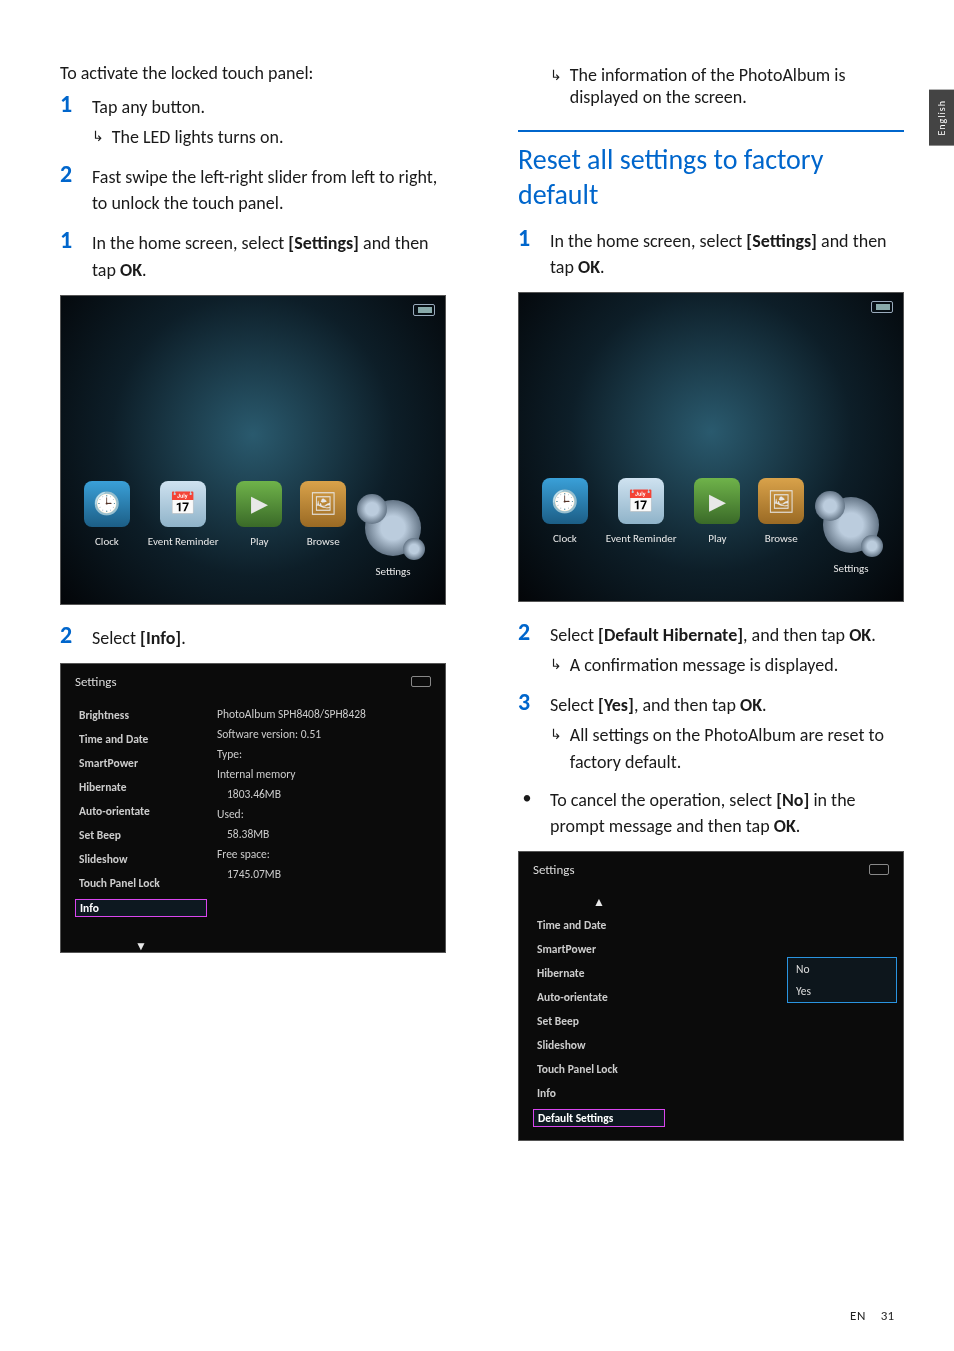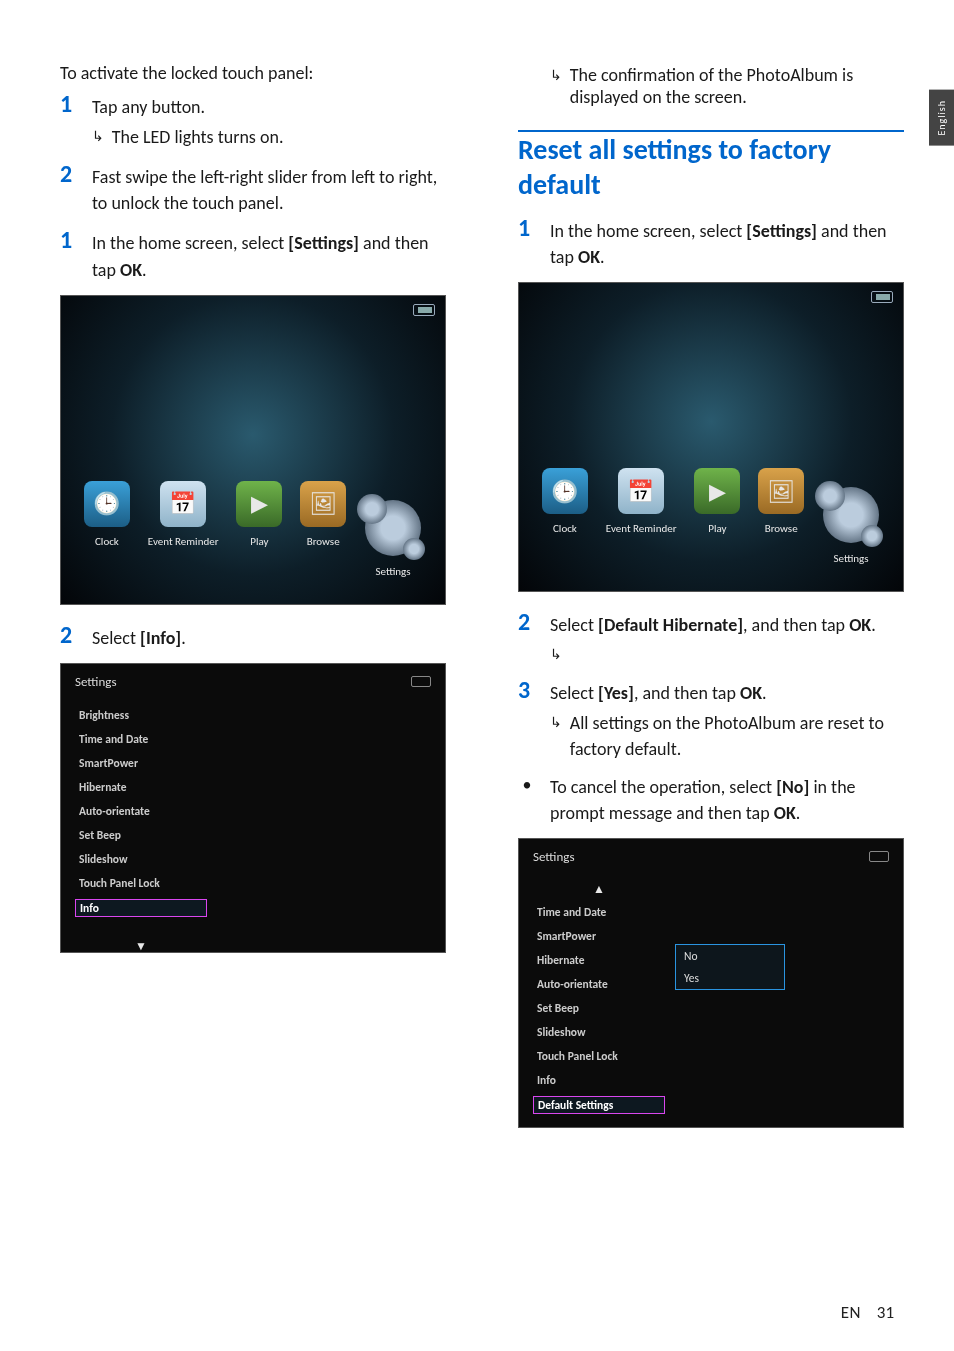--- a/index.html
+++ b/index.html
@@ -33,24 +33,25 @@
   .ol { list-style: none; margin-top: 4px; }
   .ol > li { display: flex; gap: 14px; margin-bottom: 12px; align-items: flex-start; }
   .ol .num { color: #0066cc; font-size: 24px; font-weight: 600; line-height: 1; min-width: 18px; }
   .ol .body { flex: 1; line-height: 1.45; padding-top: 2px; }
   .sub { display: flex; gap: 8px; margin-top: 4px; }
   .sub .arrow { font-size: 14px; margin-top: 3px; }
   .bullet-row { display: flex; gap: 14px; margin-bottom: 12px; }
   .bullet-row .dot { min-width: 18px; text-align: center; font-size: 18px; line-height: 1.3; }
   h2.section {
     color: #0066cc;
-    font-weight: 700;
+    font-weight: 400;
     font-size: 28px;
     line-height: 1.25;
     border-top: 2px solid #0066cc;
+    padding-top: 10px;
     margin-top: 22px;
     margin-bottom: 14px;
   }
   .strong { font-weight: 600; }
   
   .shot {
     margin: 12px 0 18px 0;
     background: radial-gradient(circle at 50% 45%, #2a5a6e 0%, #0d1e28 55%, #030508 100%);
     border: 1px solid #555;
     color: #e8e8e8;
@@ -120,21 +121,21 @@
     display:flex; flex-direction:column; gap:6px;
   }
   .detail .indent { padding-left: 10px; }
   .opt-box {
     width: 110px; border:1px solid #2a94e0; background:rgba(42,148,224,0.08);
   }
   .opt-box .opt { padding: 4px 8px; font-size:11.5px; color:#ddd; }
 
   .footer {
     position:absolute; bottom: 28px; right: 60px;
-    font-size: 17px; color:#222;
+    font-size: 13px; color:#222;
   }
   .footer .en { margin-right: 12px; letter-spacing: 0.5px; }
 </style>
 </head>
 <body>
 
 <div class="side-tab">English</div>
 
 <div class="page">
 
@@ -217,28 +218,39 @@
           <div class="mi">Time and Date</div>
           <div class="mi">SmartPower</div>
           <div class="mi">Hibernate</div>
           <div class="mi">Auto-orientate</div>
           <div class="mi">Set Beep</div>
           <div class="mi">Slideshow</div>
           <div class="mi">Touch Panel Lock</div>
           <div class="mi sel">Info</div>
           <div class="scroll-arrow" style="position:absolute; bottom:-2px; left:60px;">▼</div>
         </div>
+        <div class="detail">
+          <div>PhotoAlbum SPH8408/SPH8428</div>
+          <div>Software version: 0.51</div>
+          <div>Type:</div>
+          <div>Internal memory</div>
+          <div class="indent">1803.46MB</div>
+          <div>Used:</div>
+          <div class="indent">58.38MB</div>
+          <div>Free space:</div>
+          <div class="indent">1745.07MB</div>
+        </div>
       </div>
     </div>
   </div>
 
   <div class="col">
     <div class="sub" style="margin-left:32px; margin-bottom:14px;">
       <span class="arrow">↳</span>
-      <span>The confirmation of the PhotoAlbum is displayed on the screen.</span>
+      <span>The information of the PhotoAlbum is displayed on the screen.</span>
     </div>
 
     <h2 class="section">Reset all settings to factory default</h2>
 
     <ol class="ol">
       <li>
         <span class="num">1</span>
         <div class="body">
           <span>In the home screen, select </span><span class="strong">[Settings]</span><span> and then tap </span><span class="strong">OK</span><span>.</span>
         </div>
@@ -273,20 +285,21 @@
       </div>
     </div>
 
     <ol class="ol">
       <li>
         <span class="num">2</span>
         <div class="body">
           <span>Select </span><span class="strong">[Default Hibernate]</span><span>, and then tap </span><span class="strong">OK</span><span>.</span>
           <div class="sub">
             <span class="arrow">↳</span>
+            <span>A confirmation message is displayed.</span>
           </div>
         </div>
       </li>
       <li>
         <span class="num">3</span>
         <div class="body">
           <span>Select </span><span class="strong">[Yes]</span><span>, and then tap </span><span class="strong">OK</span><span>.</span>
           <div class="sub">
             <span class="arrow">↳</span>
             <span>All settings on the PhotoAlbum are reset to factory default.</span>
@@ -312,21 +325,21 @@
           <div class="mi">Time and Date</div>
           <div class="mi">SmartPower</div>
           <div class="mi">Hibernate</div>
           <div class="mi">Auto-orientate</div>
           <div class="mi">Set Beep</div>
           <div class="mi">Slideshow</div>
           <div class="mi">Touch Panel Lock</div>
           <div class="mi">Info</div>
           <div class="mi sel">Default Settings</div>
         </div>
-        <div class="detail" style="padding-top:70px;">
+        <div class="detail" style="padding-top:70px;align-items:flex-end;">
           <div class="opt-box">
             <div class="opt">No</div>
             <div class="opt">Yes</div>
           </div>
         </div>
       </div>
     </div>
 
   </div>
 </div>

